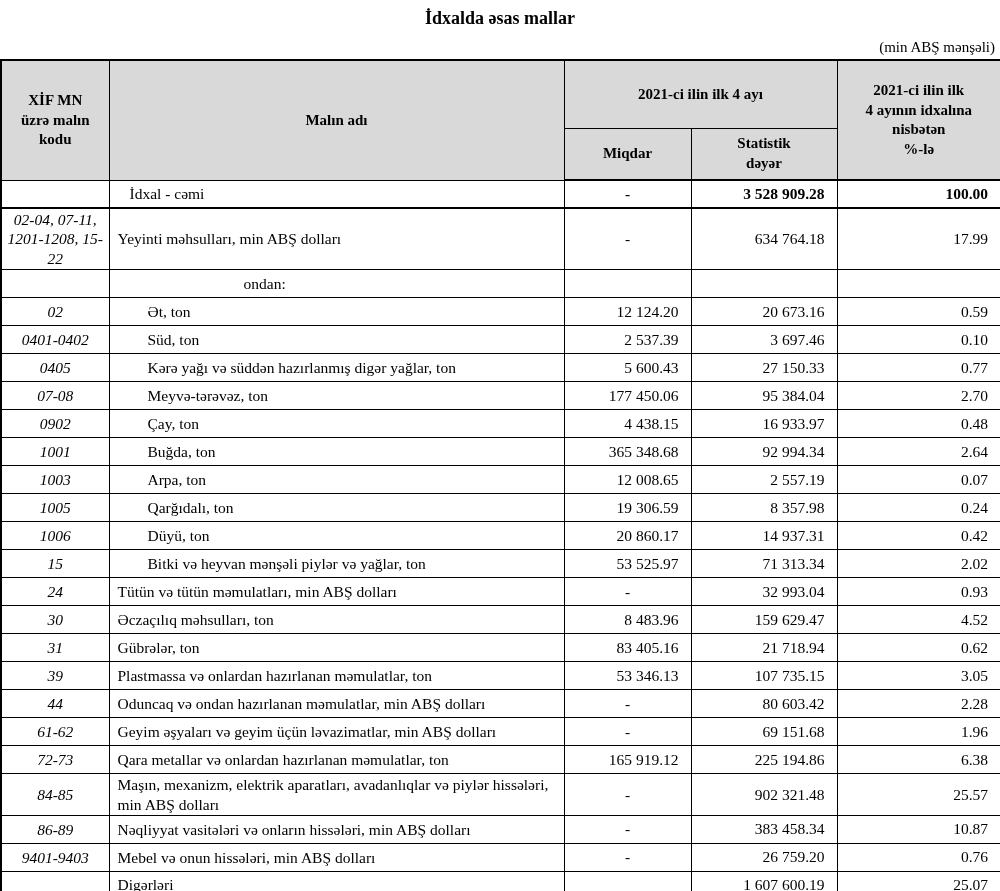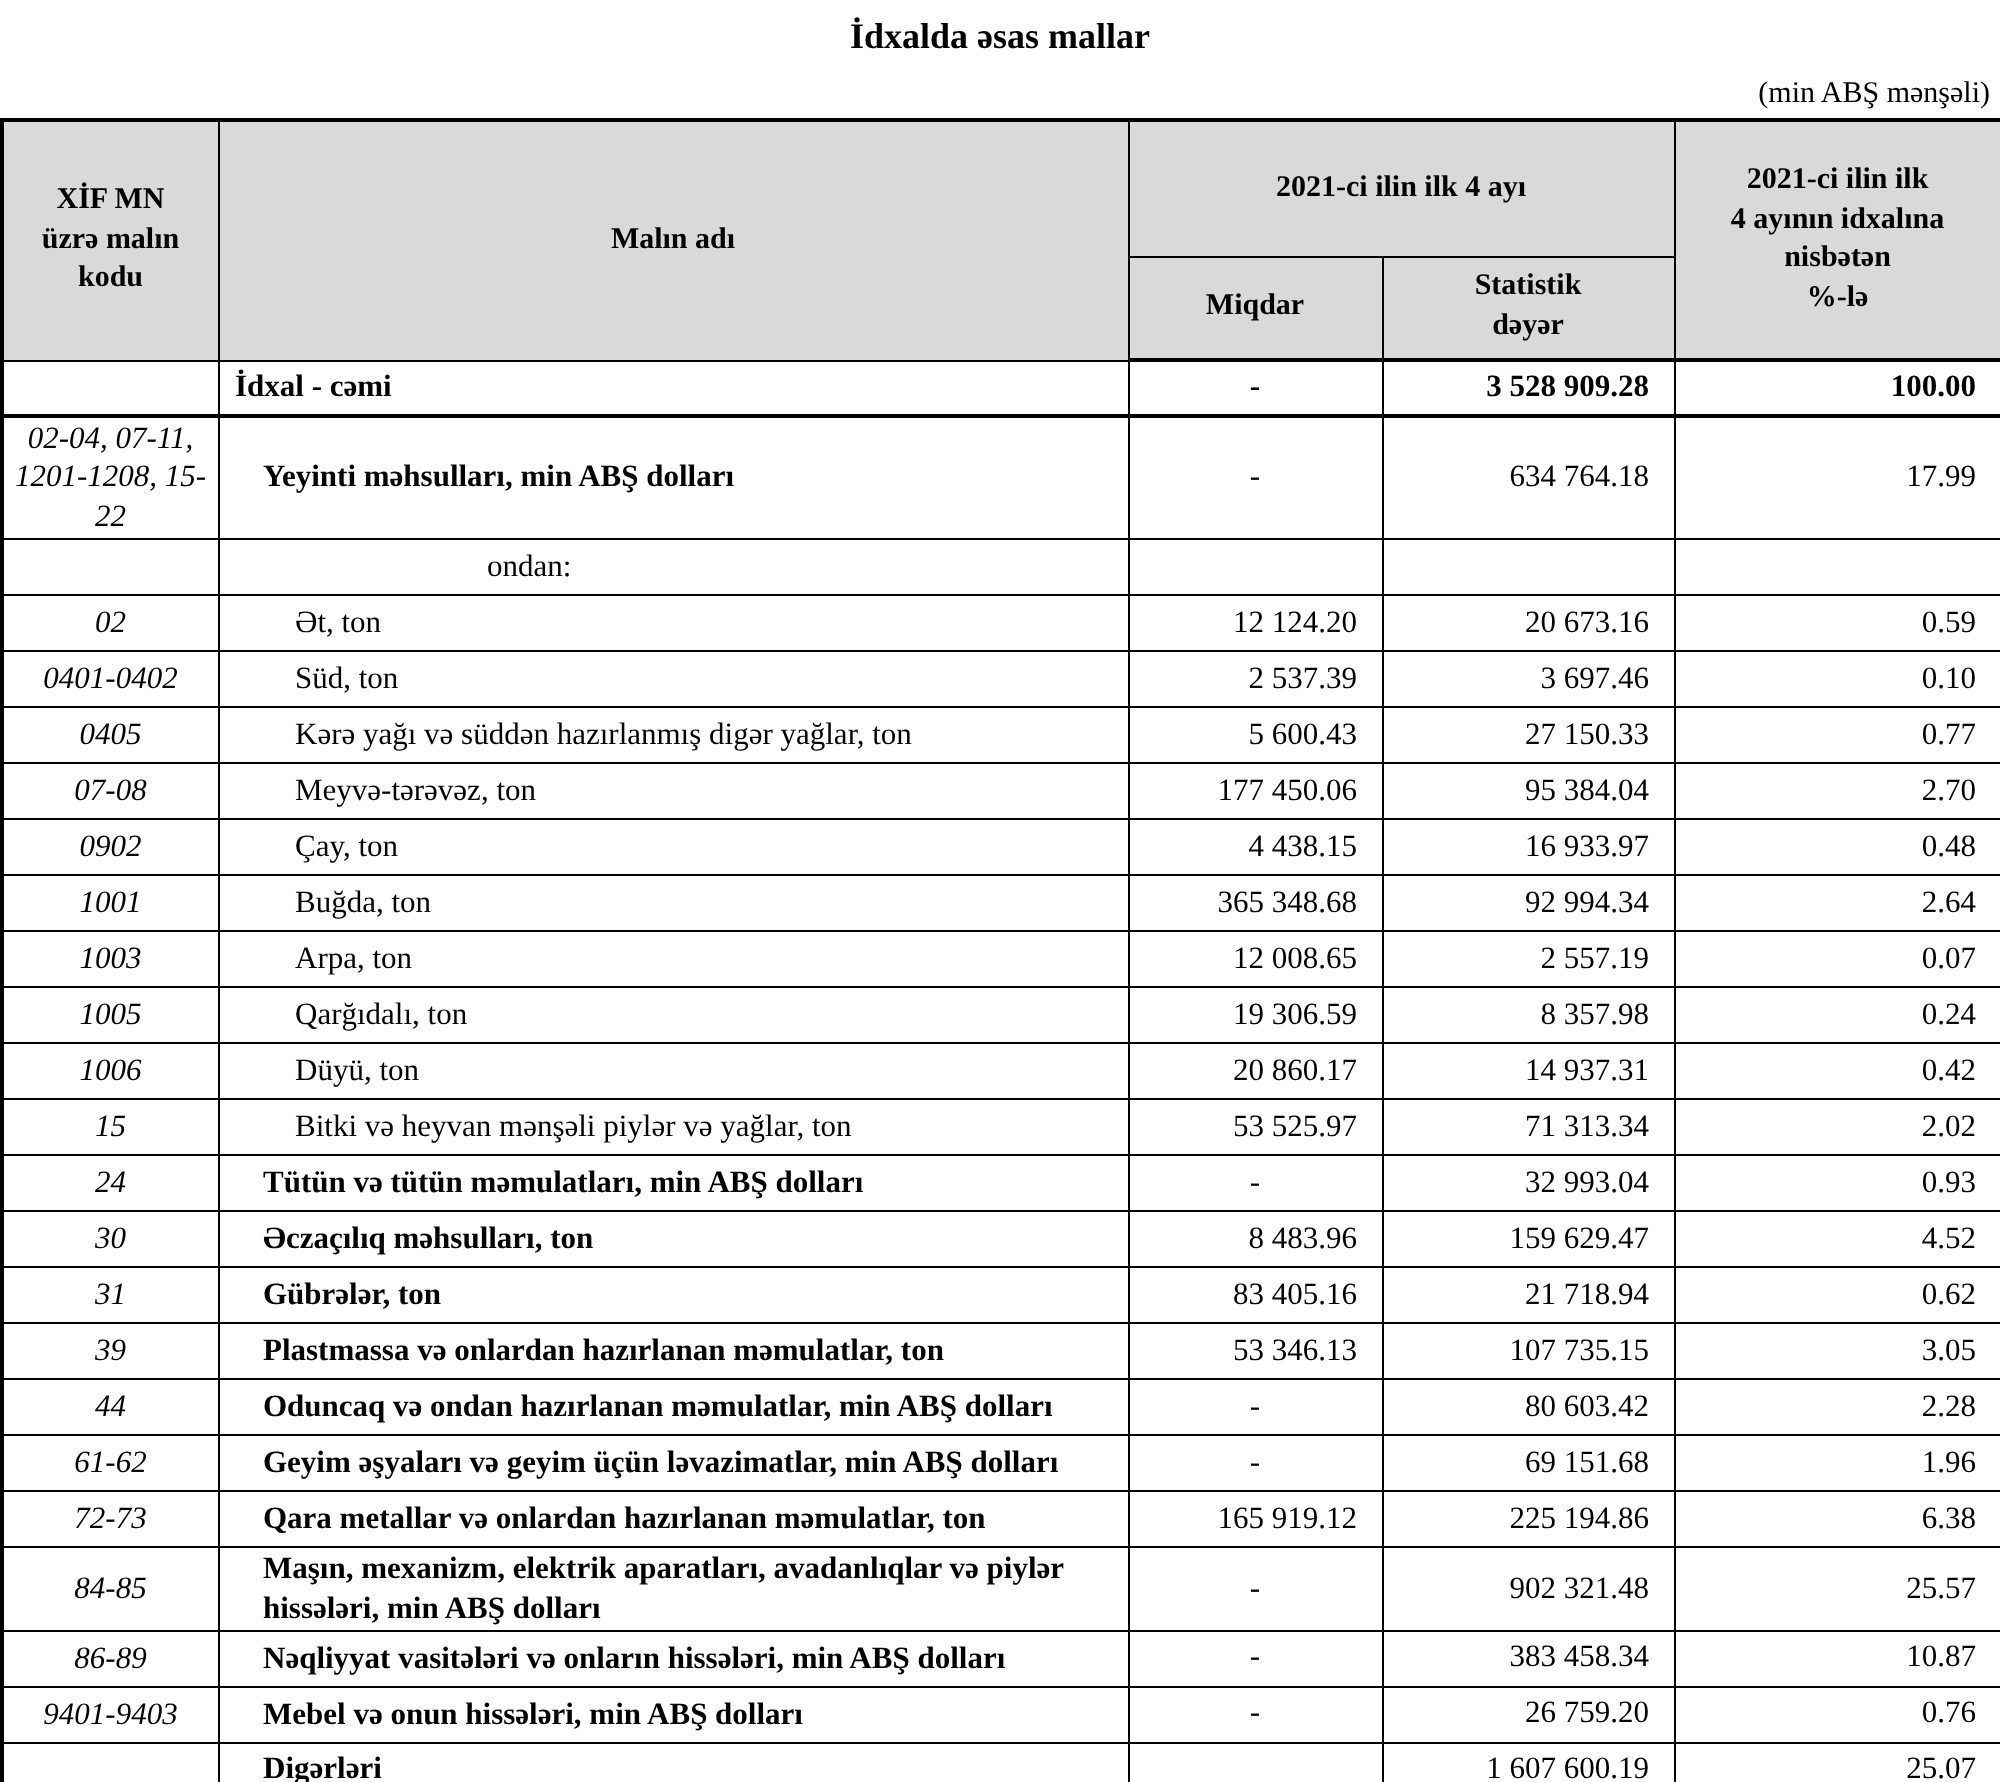--- a/index.html
+++ b/index.html
@@ -43,22 +43,22 @@
     font-size: 15px;
     white-space: pre-line;
   }
   thead tr.h1 { height: 68px; }
   thead tr.h2 { height: 52px; }
   thead tr.h2 th { border-bottom: 2px solid #000; }
   th.col-pct-h { border-bottom: 2px solid #000; }
   tbody tr { height: 28px; }
   td.code { text-align: center; vertical-align: middle; padding: 1px 3px; line-height: 1.25; font-style: italic; }
   td.name { text-align: left; vertical-align: middle; line-height: 1.25; }
-  td.name.normal { padding-left: 22px; font-weight: bold; }
-  td.name.total  { padding-left: 8px; font-weight: bold; }
+  td.name.normal { padding-left: 8px; }
+  td.name.total  { padding-left: 20px; font-weight: normal; }
   td.name.sub    { padding-left: 38px; }
   td.name.ondan  { padding-left: 134px; }
   td.num  { text-align: right; padding-right: 12px; vertical-align: middle; }
   td.dash { text-align: center; vertical-align: middle; }
   tr.total-row td { font-weight: bold; border-bottom: 2px solid #000; }
 </style>
 </head>
 <body>
 
 <div class="page">

